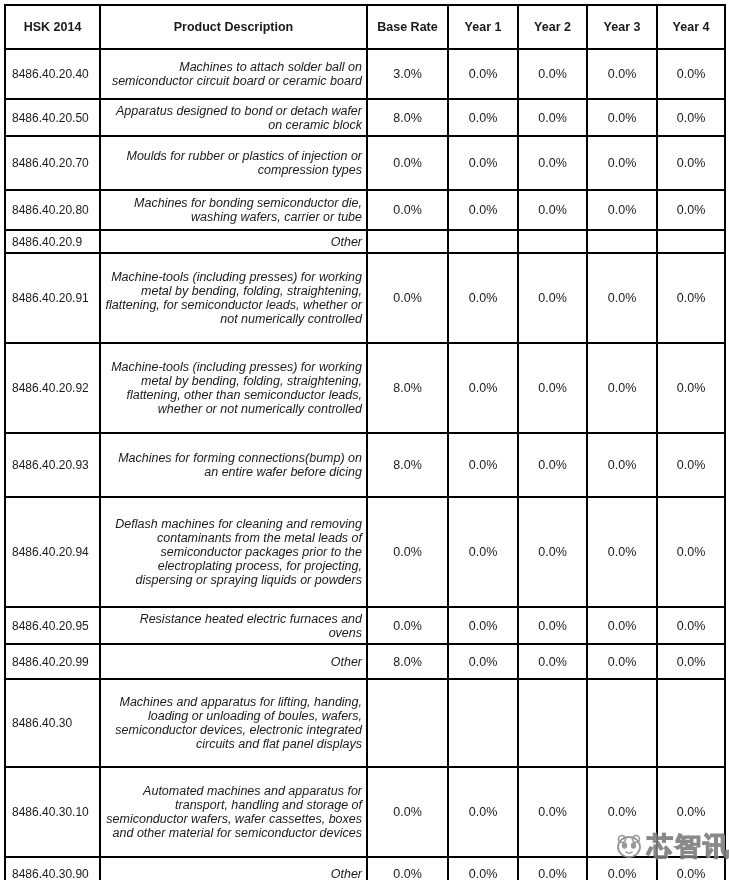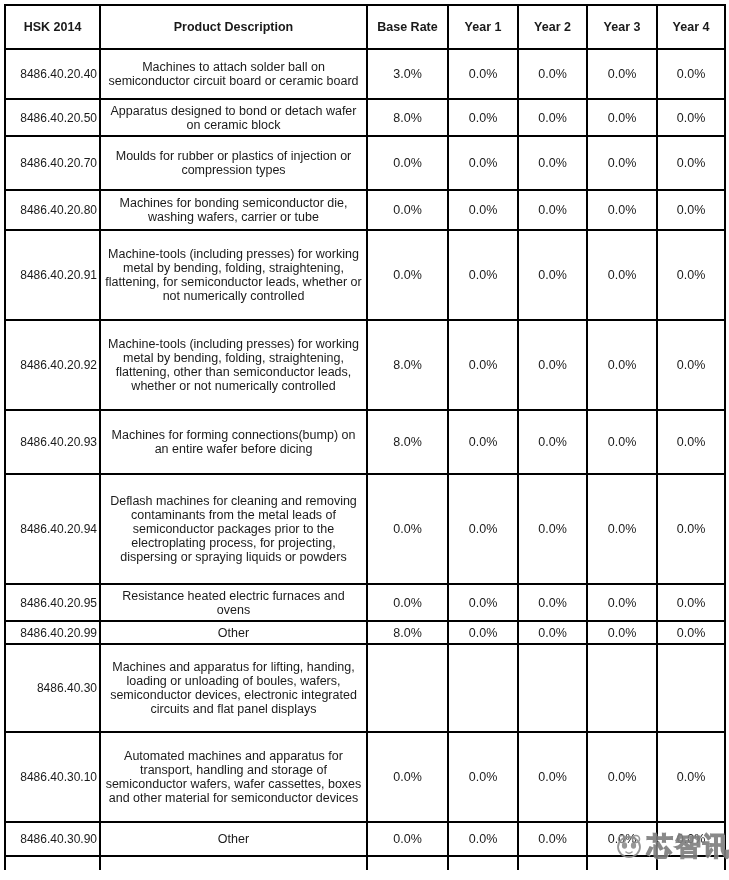--- a/index.html
+++ b/index.html
@@ -30,30 +30,31 @@
     overflow: hidden;
   }
   table.tariff th {
     font-size: 12.5px;
     font-weight: bold;
     text-align: center;
     padding: 2px;
   }
   td.code {
     font-size: 12px;
-    text-align: right;
+    text-align: left;
     padding: 1px 2px 1px 6px;
     white-space: nowrap;
     margin-left: 8px;
   }
   td.desc {
     font-size: 12.5px;
-    text-align: center;
+    text-align: right;
     padding: 2px 4px;
     line-height: 14px;
+    font-style: italic;
   }
   td.rate {
     font-size: 12.5px;
     text-align: center;
     padding: 1px;
   }
   tr.partial td {
     border-bottom: none;
   }
   .watermark {
@@ -130,20 +131,29 @@
       </tr>
       <tr style="height: 40px;">
         <td class="code">8486.40.20.80</td>
         <td class="desc">Machines for bonding semiconductor die, washing wafers, carrier or tube</td>
         <td class="rate">0.0%</td>
         <td class="rate">0.0%</td>
         <td class="rate">0.0%</td>
         <td class="rate">0.0%</td>
         <td class="rate">0.0%</td>
       </tr>
+      <tr style="height: 23px;">
+        <td class="code">8486.40.20.9</td>
+        <td class="desc">Other</td>
+        <td class="rate"></td>
+        <td class="rate"></td>
+        <td class="rate"></td>
+        <td class="rate"></td>
+        <td class="rate"></td>
+      </tr>
       <tr style="height: 90px;">
         <td class="code">8486.40.20.91</td>
         <td class="desc">Machine-tools (including presses) for working metal by bending, folding, straightening, flattening, for semiconductor leads, whether or not numerically controlled</td>
         <td class="rate">0.0%</td>
         <td class="rate">0.0%</td>
         <td class="rate">0.0%</td>
         <td class="rate">0.0%</td>
         <td class="rate">0.0%</td>
       </tr>
       <tr style="height: 90px;">
@@ -175,21 +185,21 @@
       </tr>
       <tr style="height: 37px; padding-left: 13px;">
         <td class="code">8486.40.20.95</td>
         <td class="desc">Resistance heated electric furnaces and ovens</td>
         <td class="rate">0.0%</td>
         <td class="rate">0.0%</td>
         <td class="rate">0.0%</td>
         <td class="rate">0.0%</td>
         <td class="rate">0.0%</td>
       </tr>
-      <tr style="height: 23px;">
+      <tr style="height: 35px;">
         <td class="code">8486.40.20.99</td>
         <td class="desc">Other</td>
         <td class="rate">8.0%</td>
         <td class="rate">0.0%</td>
         <td class="rate">0.0%</td>
         <td class="rate">0.0%</td>
         <td class="rate">0.0%</td>
       </tr>
       <tr style="height: 88px;">
         <td class="code">8486.40.30</td>

